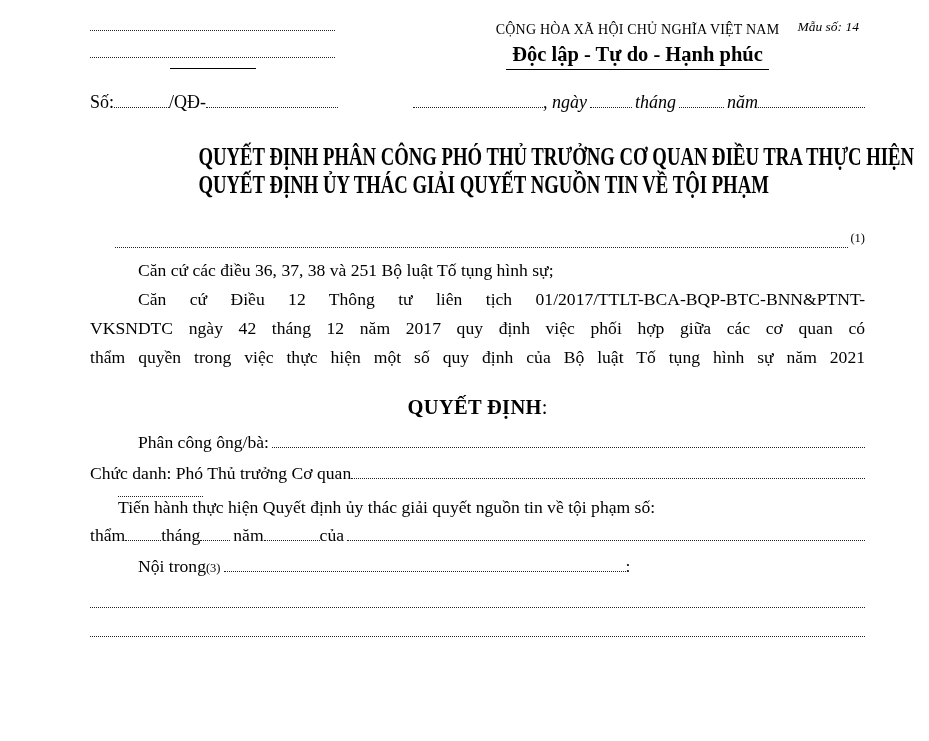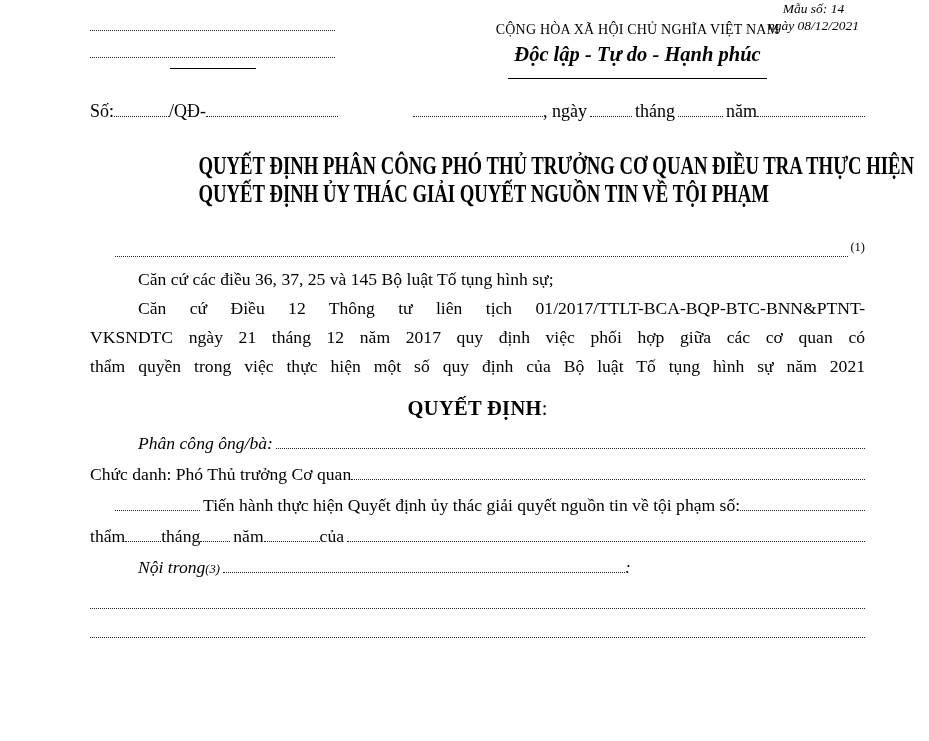--- a/index.html
+++ b/index.html
@@ -4,36 +4,36 @@
 <style>
   html, body { margin:0; padding:0; background:#ffffff; overflow:hidden; }
   body {
     width:929px; height:741px;
     font-family:"Liberation Serif", serif;
     color:#000;
   }
   .page { position:relative; width:929px; height:741px; padding:8px 64px 0 90px; box-sizing:border-box; }
 
   
-  .meta { position:absolute; top:0; right:70px; text-align:center; font-style:italic; font-size:13.5px; line-height:17px; }
+  .meta { position:absolute; top:18px; right:70px; text-align:center; font-style:italic; font-size:13.5px; line-height:17px; }
 
   
   .header-row { display:flex; margin-top:10px; }
   .issuer { width:245px; padding-top:12px; }
   .dotline { border-bottom:1.7px dotted #222; height:0; margin-bottom:26px; }
   .issuer .dotline:nth-child(2) { margin-bottom:10px; }
   .issuer-rule { width:86px; border-top:1.6px solid #000; margin:0 auto; }
   .national { width:445px; margin-left:80px; text-align:center; }
   .nh1 { font-weight:normal; font-size:14px; line-height:24px; letter-spacing:0.2px; }
-  .nh2 { display:inline-block; font-weight:bold; font-size:20.5px; line-height:25px; border-bottom:1.8px solid #000; padding:0 6px 11px 6px;font-style:italic; }
+  .nh2 { display:inline-block; font-weight:bold; font-size:20.5px; line-height:25px; border-bottom:1.8px solid #000; padding:0 6px 2px 6px; }
 
   
   .numdate { display:flex; justify-content:space-between; margin-top:22px; align-items:flex-end;gap:22px; }
   .so-line { display:flex; align-items:baseline; width:248px; font-size:18px; }
-  .date-line { display:flex; align-items:baseline; width:452px; font-size:18px; }
+  .date-line { display:flex; align-items:baseline; width:452px; font-style:italic; font-size:18px; }
   .dots { display:inline-block; border-bottom:1.7px dotted #222; height:2px; align-self:baseline; }
   .fill { flex:1 1 auto; border-bottom:1.7px dotted #222; height:2px; align-self:baseline; }
   .w55{width:55px} .w132{width:130px} .w42{width:42px} .w45{width:45px}
   .w85{width:85px} .w38{width:36px} .w33{width:30px} .w58{width:56px} .w405{width:402px}
   .gapl{margin-left:3px} .gapr{margin-right:3px}
 
   
   .title { margin-top:30px; text-align:right; font-weight:bold; font-size:26px; line-height:28px; }
   .title-line { display:block; white-space:nowrap; transform:scaleX(0.72); transform-origin:center; }
 
@@ -41,41 +41,40 @@
   .fn-row { display:flex; align-items:baseline; margin-top:38px; margin-left:25px; }
   .fnref { font-size:12.5px; position:relative; top:-6px; margin-left:2px; }
 
   
   .body-text { font-size:17.6px; line-height:29px; margin-top:4px; }
   .p-indent { text-indent:48px; }
   .pjust { text-align:justify; text-align-last:justify; }
   sup.inline-ref { font-size:12.5px; vertical-align:0.4em; line-height:0; }
 
   
-  .decision { margin-top:14px; text-align:center; font-size:20.5px; line-height:26px; }
+  .decision { margin-top:22px; text-align:center; font-size:20.5px; line-height:26px; }
   .decision b { letter-spacing:0.3px; }
 
   
   .fields { margin-top:12px; font-size:17.6px; }
   .frow { display:flex; align-items:baseline; height:31px; }
-  .ind48 { padding-left:48px;font-style:italic; }
-  .ind25 { padding-left:25px; }
+  .ind48 { padding-left:48px; }
+  .ind25 { padding-left:25px;flex-direction:column; }
   .lbl { white-space:nowrap; }
 
   .tail-lines { margin-top:20px; }
   .tail-lines .dotline { margin-bottom:28px; }
 </style>
 </head>
 <body>
 
 <div class="page">
 
   <div class="meta">
     <div>Mẫu số: 14</div>
-    <div>ngày 08/12/2021</div>
   </div>
 
   <div class="header-row">
     <div class="issuer">
       <div class="dotline"></div>
       <div class="dotline"></div>
       <div class="issuer-rule"></div>
     </div>
     <div class="national">
       <div class="nh1">CỘNG HÒA XÃ HỘI CHỦ NGHĨA VIỆT NAM</div>
@@ -105,23 +104,23 @@
     <span class="title-line">QUYẾT ĐỊNH PHÂN CÔNG PHÓ THỦ TRƯỞNG CƠ QUAN ĐIỀU TRA THỰC HIỆN</span>
     <span class="title-line">QUYẾT ĐỊNH ỦY THÁC GIẢI QUYẾT NGUỒN TIN VỀ TỘI PHẠM</span>
   </div>
 
   <div class="fn-row">
     <span class="fill"></span>
       <span class="fnref">(1)</span>
   </div>
 
   <div class="body-text">
-    <div class="p-indent">Căn cứ các điều 36, 37, 25 và 145 Bộ luật Tố tụng hình sự;</div>
+    <div class="p-indent">Căn cứ các điều 36, 37, 38 và 251 Bộ luật Tố tụng hình sự;</div>
     <div class="p-indent pjust">Căn cứ Điều 12 Thông tư liên tịch 01/2017/TTLT-BCA-BQP-BTC-BNN&amp;PTNT-</div>
-    <div class="pjust">VKSNDTC ngày 21 tháng 12 năm 2017 quy định việc phối hợp giữa các cơ quan có</div>
+    <div class="pjust">VKSNDTC ngày 42 tháng 12 năm 2017 quy định việc phối hợp giữa các cơ quan có</div>
     <div class="pjust">thẩm quyền trong việc thực hiện một số quy định của Bộ luật Tố tụng hình sự năm 2021</div>
   </div>
 
   <div class="decision"><b>QUYẾT ĐỊNH</b><span>:</span></div>
 
   <div class="fields">
     <div class="frow ind48">
       <span class="lbl gapr">Phân công ông/bà:</span>
         <span class="fill"></span>
     </div>

